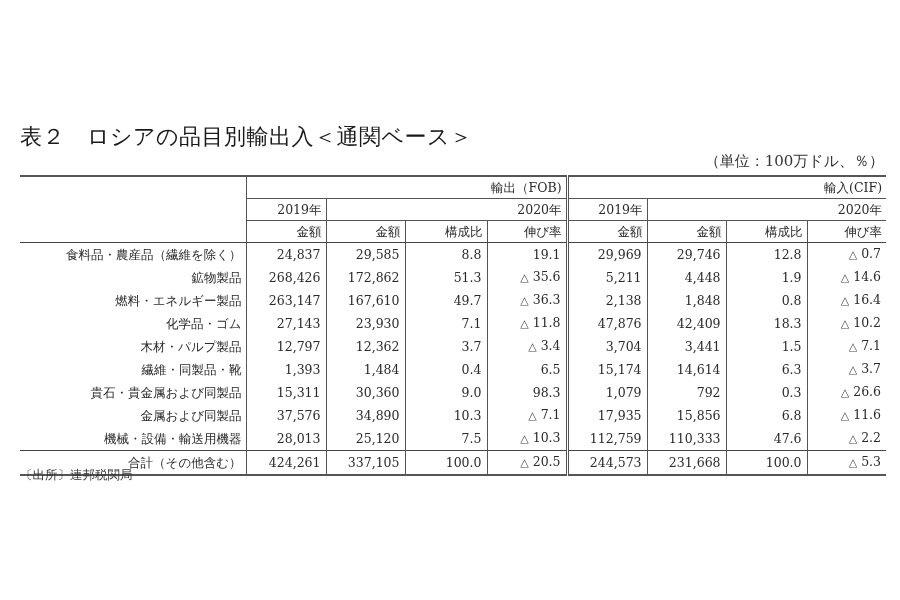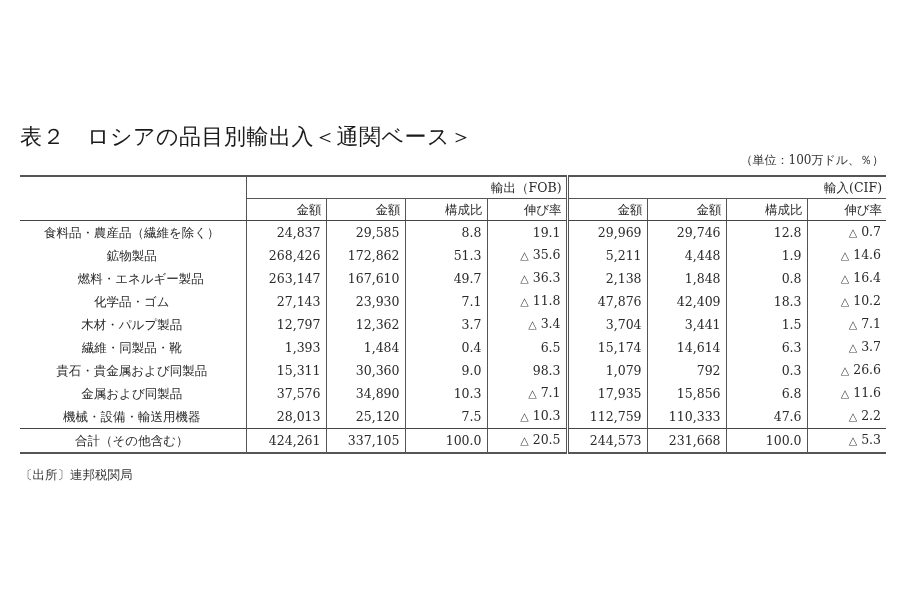--- a/index.html
+++ b/index.html
@@ -1,33 +1,33 @@
 <!DOCTYPE html>
 <html><head>
 <meta charset="utf-8">
 <style>
   html, body { margin:0; padding:0; background:#ffffff; }
   body { width:900px; height:600px; position:relative; overflow:hidden;
          font-family:"DejaVu Serif","Liberation Serif",serif; color:#2a2a2a; }
   .title { position:absolute; left:20px; top:122px; font-family:"DejaVu Sans","Liberation Sans",sans-serif;
            font-size:22px; color:#1a1a1a; letter-spacing:0.5px; white-space:nowrap; }
   .title .num { margin-right:22px; }
-  .unit { position:absolute; right:16px; top:152px; font-size:12px; color:#333; white-space:nowrap; }
+  .unit { position:absolute; right:16px; top:152px; font-size:15px; color:#333; white-space:nowrap; }
   table { position:absolute; left:20px; top:175px; width:866px; border-collapse:collapse;
           table-layout:fixed; font-size:12.5px; }
   col.c0 { width:226px; }
   col.cn { width:80px; }
   td, th { padding:0 4px; height:21px; line-height:21px; font-weight:normal; white-space:nowrap; overflow:hidden; }
   tr.h td { text-align:right; border-bottom:1px solid #555; }
   tr.h1 td { border-top:2px solid #555; }
   tr.h td.lab { border-bottom:none; }
   tr.h3 td.lab { border-bottom:1.5px solid #444; }
   tr.h3 td { border-bottom:1.5px solid #444; }
   td.num { text-align:right; padding-right:5px; }
-  td.lab { text-align:center; padding-left:2px; }
+  td.lab { text-align:right; padding-left:2px; }
   td.lab.indent { padding-left:20px; }
   td.vl { border-left:1px solid #555; }
   td.dbl { border-right:3px double #555; }
   tr.r td { height:22.2px; line-height:22px; }
   tr.total td { border-top:1.5px solid #444; border-bottom:2px solid #555; }
   .tri { font-size:11px; margin-right:4px; color:#444; }
   .source { position:absolute; left:20px; top:467px; font-size:12.5px; color:#333; white-space:nowrap; }
 </style>
 </head>
 <body>
@@ -47,20 +47,27 @@
     <col class="cn" style="width:80px">
       <col class="cn" style="width:79px">
       <col class="cn" style="width:81px">
       <col class="cn" style="width:79px">
   </colgroup>
   <thead>
     <tr class="h h1">
       <td class="lab"></td>
       <td class="vl dbl" colspan="4">輸出（FOB)</td>
       <td colspan="4">輸入(CIF)</td>
+    </tr>
+    <tr class="h">
+      <td class="lab"></td>
+      <td class="vl">2019年</td>
+      <td class="vl dbl" colspan="3">2020年</td>
+      <td>2019年</td>
+      <td class="vl" colspan="3">2020年</td>
     </tr>
     <tr class="h h3">
       <td class="lab"></td>
       <td class="vl">金額</td>
       <td class="vl">金額</td>
       <td class="vl">構成比</td>
       <td class="vl dbl">伸び率</td>
       <td>金額</td>
       <td class="vl">金額</td>
       <td class="vl">構成比</td>

